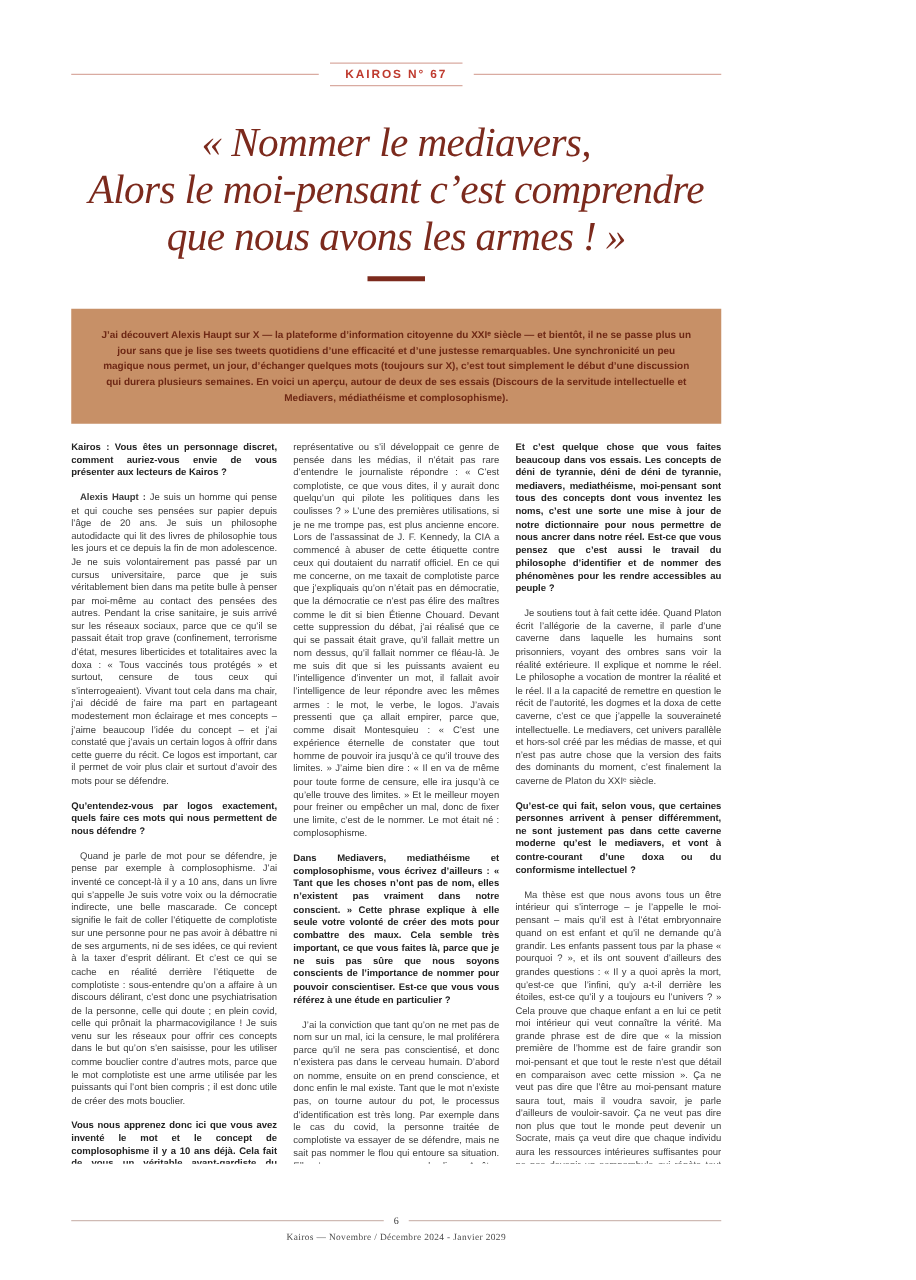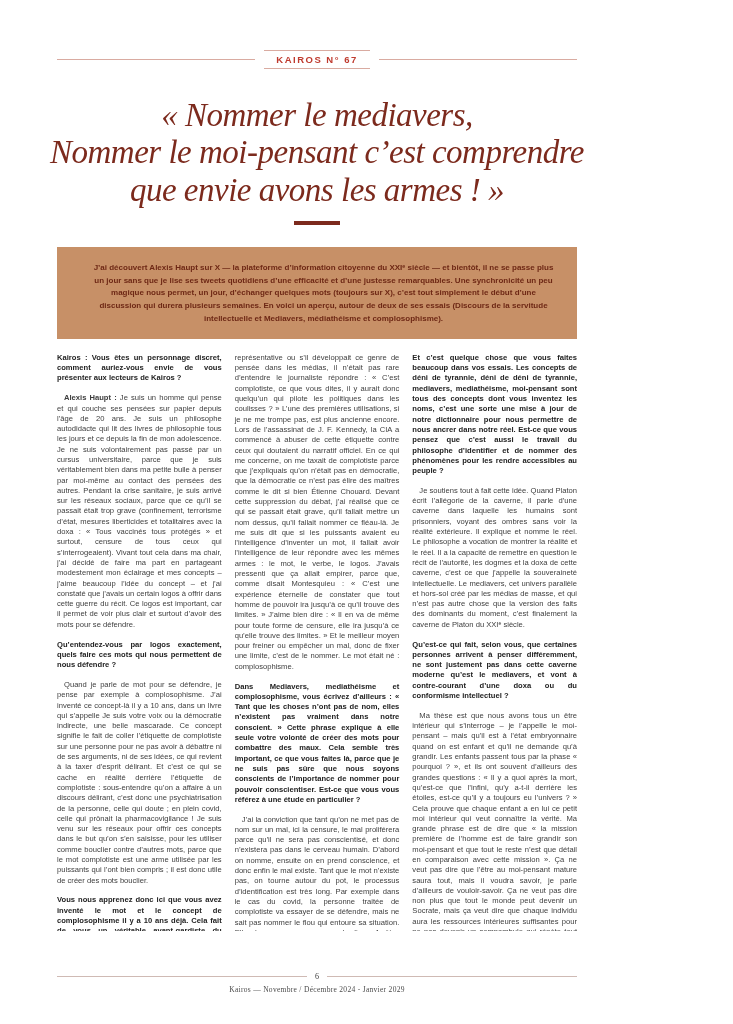--- a/index.html
+++ b/index.html
@@ -56,21 +56,21 @@
   }
   
   .intro-box{
     margin:22px 57px 0 57px;
     background:var(--box-bg);
     color:var(--box-text);
     font-weight:bold;
     font-size:8px;
     line-height:1.6;
     text-align:center;
-    padding:15px 20px 13px 33px;
+    padding:15px 20px 13px 20px;
   }
   .intro-box p + p{margin-top:12px;}
   
   .columns{
     display:flex;
     gap:13px;
     margin:14px 57px 0 57px;
     height:578px;
     overflow:hidden;
   }
@@ -116,22 +116,22 @@
 <div class="page">
 
   <header class="header">
     <div class="rule"></div>
     <div class="kicker">KAIROS N° 67</div>
     <div class="rule"></div>
   </header>
 
   <h1 class="title">
     <div>« Nommer le mediavers,</div>
-    <div>Nommer le moi-pensant c’est comprendre</div>
-    <div>que envie avons les armes ! »</div>
+    <div>Alors le moi-pensant c’est comprendre</div>
+    <div>que nous avons les armes ! »</div>
   </h1>
   <div class="title-underline"></div>
 
   <section class="intro-box">
     <p>J’ai découvert Alexis Haupt sur X — la plateforme d’information citoyenne du XXIᵉ siècle — et bientôt, il ne se passe plus un jour sans que je lise ses tweets quotidiens d’une efficacité et d’une justesse remarquables. Une synchronicité un peu magique nous permet, un jour, d’échanger quelques mots (toujours sur X), c’est tout simplement le début d’une discussion qui durera plusieurs semaines. En voici un aperçu, autour de deux de ses essais (Discours de la servitude intellectuelle et Mediavers, médiathéisme et complosophisme).</p>
   </section>
 
   <section class="columns">
     <div class="col">
         <p class="question">Kairos : Vous êtes un personnage discret, comment auriez-vous envie de vous présenter aux lecteurs de Kairos ?</p>

